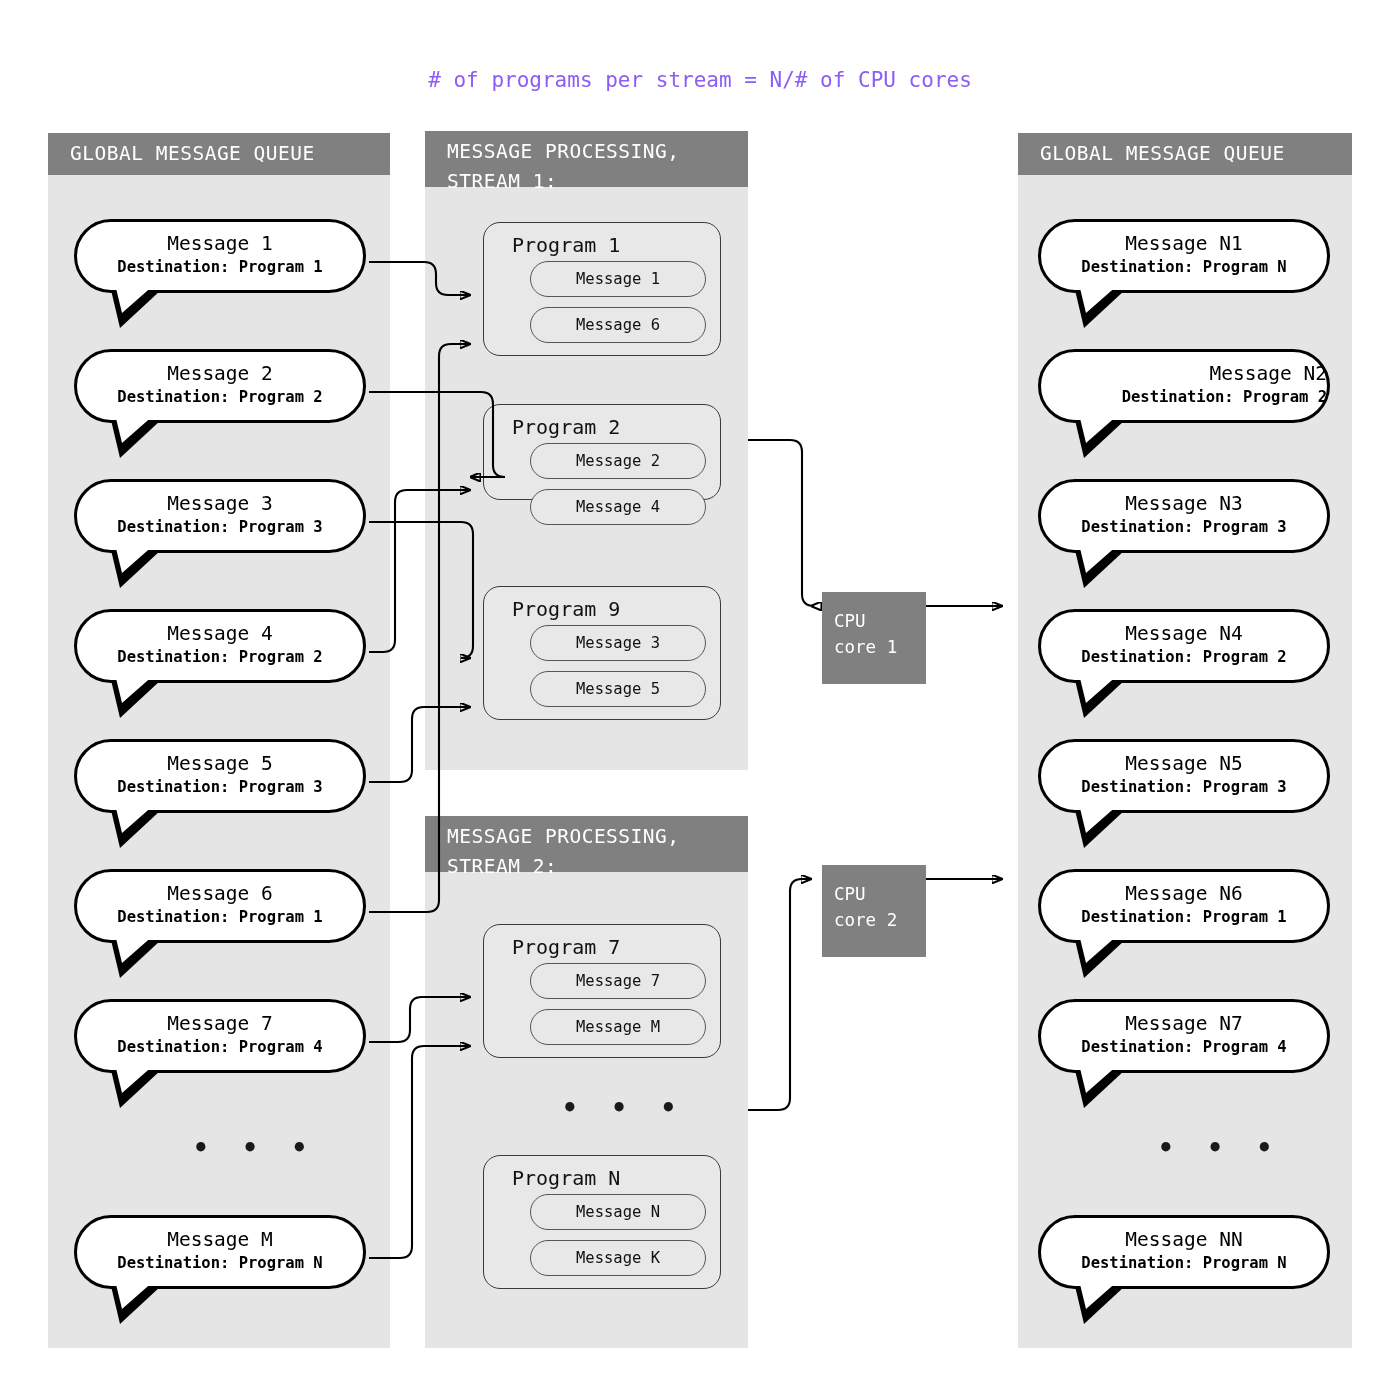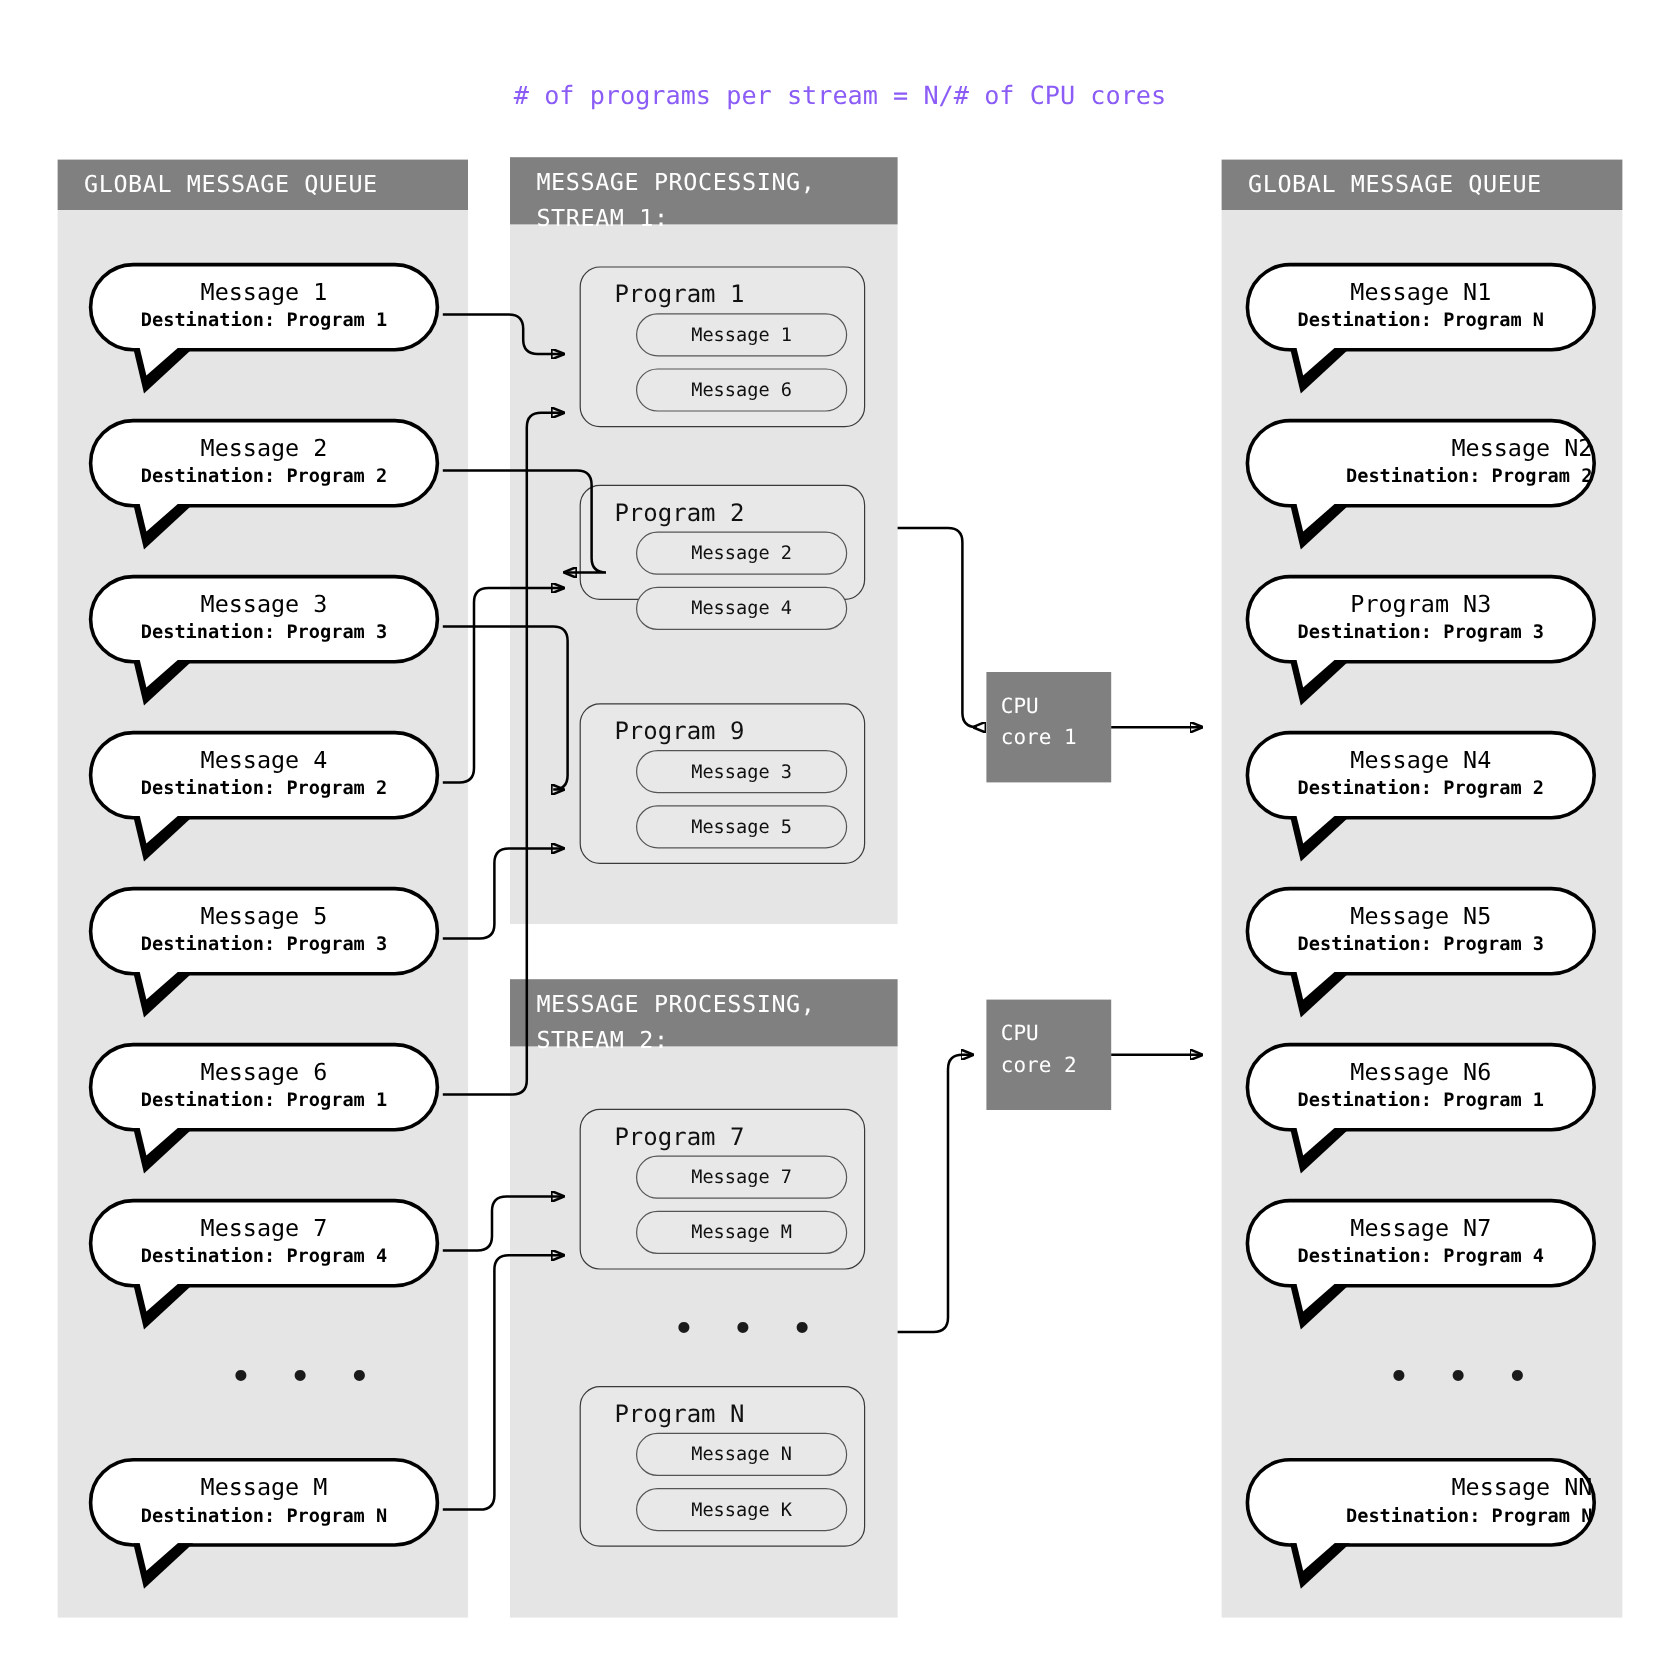--- a/index.html
+++ b/index.html
@@ -107,20 +107,21 @@
   .cpu {
     position: absolute;
     width: 104px;
     height: 92px;
     background: #808080;
     color: #ffffff;
     font-size: 17.5px;
     line-height: 26px;
     padding: 16px 0 0 12px;
     white-space: pre-line;
+    margin-top: 32px;
   }
 
   
   .dots {
     position: absolute;
     font-size: 26px;
     letter-spacing: 9px;
     color: #1a1a1a;
     font-weight: bold;
   }
@@ -245,21 +246,21 @@
   </div>
   <div class="bubble" style="left:1038px; top:349px;text-align:right;">
     <div class="tail-outer"></div>
     <div class="tail-inner"></div>
     <div class="b-title">Message N2</div>
     <div class="b-sub">Destination: Program 2</div>
   </div>
   <div class="bubble" style="left:1038px; top:479px;">
     <div class="tail-outer"></div>
     <div class="tail-inner"></div>
-    <div class="b-title">Program N3</div>
+    <div class="b-title">Message N3</div>
     <div class="b-sub">Destination: Program 3</div>
   </div>
   <div class="bubble" style="left:1038px; top:609px;">
     <div class="tail-outer"></div>
     <div class="tail-inner"></div>
     <div class="b-title">Message N4</div>
     <div class="b-sub">Destination: Program 2</div>
   </div>
   <div class="bubble" style="left:1038px; top:739px;">
     <div class="tail-outer"></div>
@@ -273,21 +274,21 @@
     <div class="b-title">Message N6</div>
     <div class="b-sub">Destination: Program 1</div>
   </div>
   <div class="bubble" style="left:1038px; top:999px;">
     <div class="tail-outer"></div>
     <div class="tail-inner"></div>
     <div class="b-title">Message N7</div>
     <div class="b-sub">Destination: Program 4</div>
   </div>
   <div class="dots" style="left:1158px; top:1133px;">• • •</div>
-  <div class="bubble" style="left:1038px; top:1215px;text-align:right;">
+  <div class="bubble" style="left:1038px; top:1215px;">
     <div class="tail-outer"></div>
     <div class="tail-inner"></div>
     <div class="b-title">Message NN</div>
     <div class="b-sub">Destination: Program N</div>
   </div>
 
   <svg class="wires" viewBox="0 0 1400 1400">
     <defs>
       <marker id="ah" markerWidth="11" markerHeight="9" refX="10.5" refY="4.5" orient="auto" markerUnits="userSpaceOnUse">
         <path d="M0,0 L11,4.5 L0,9 z" fill="#000" stroke="none"></path>

